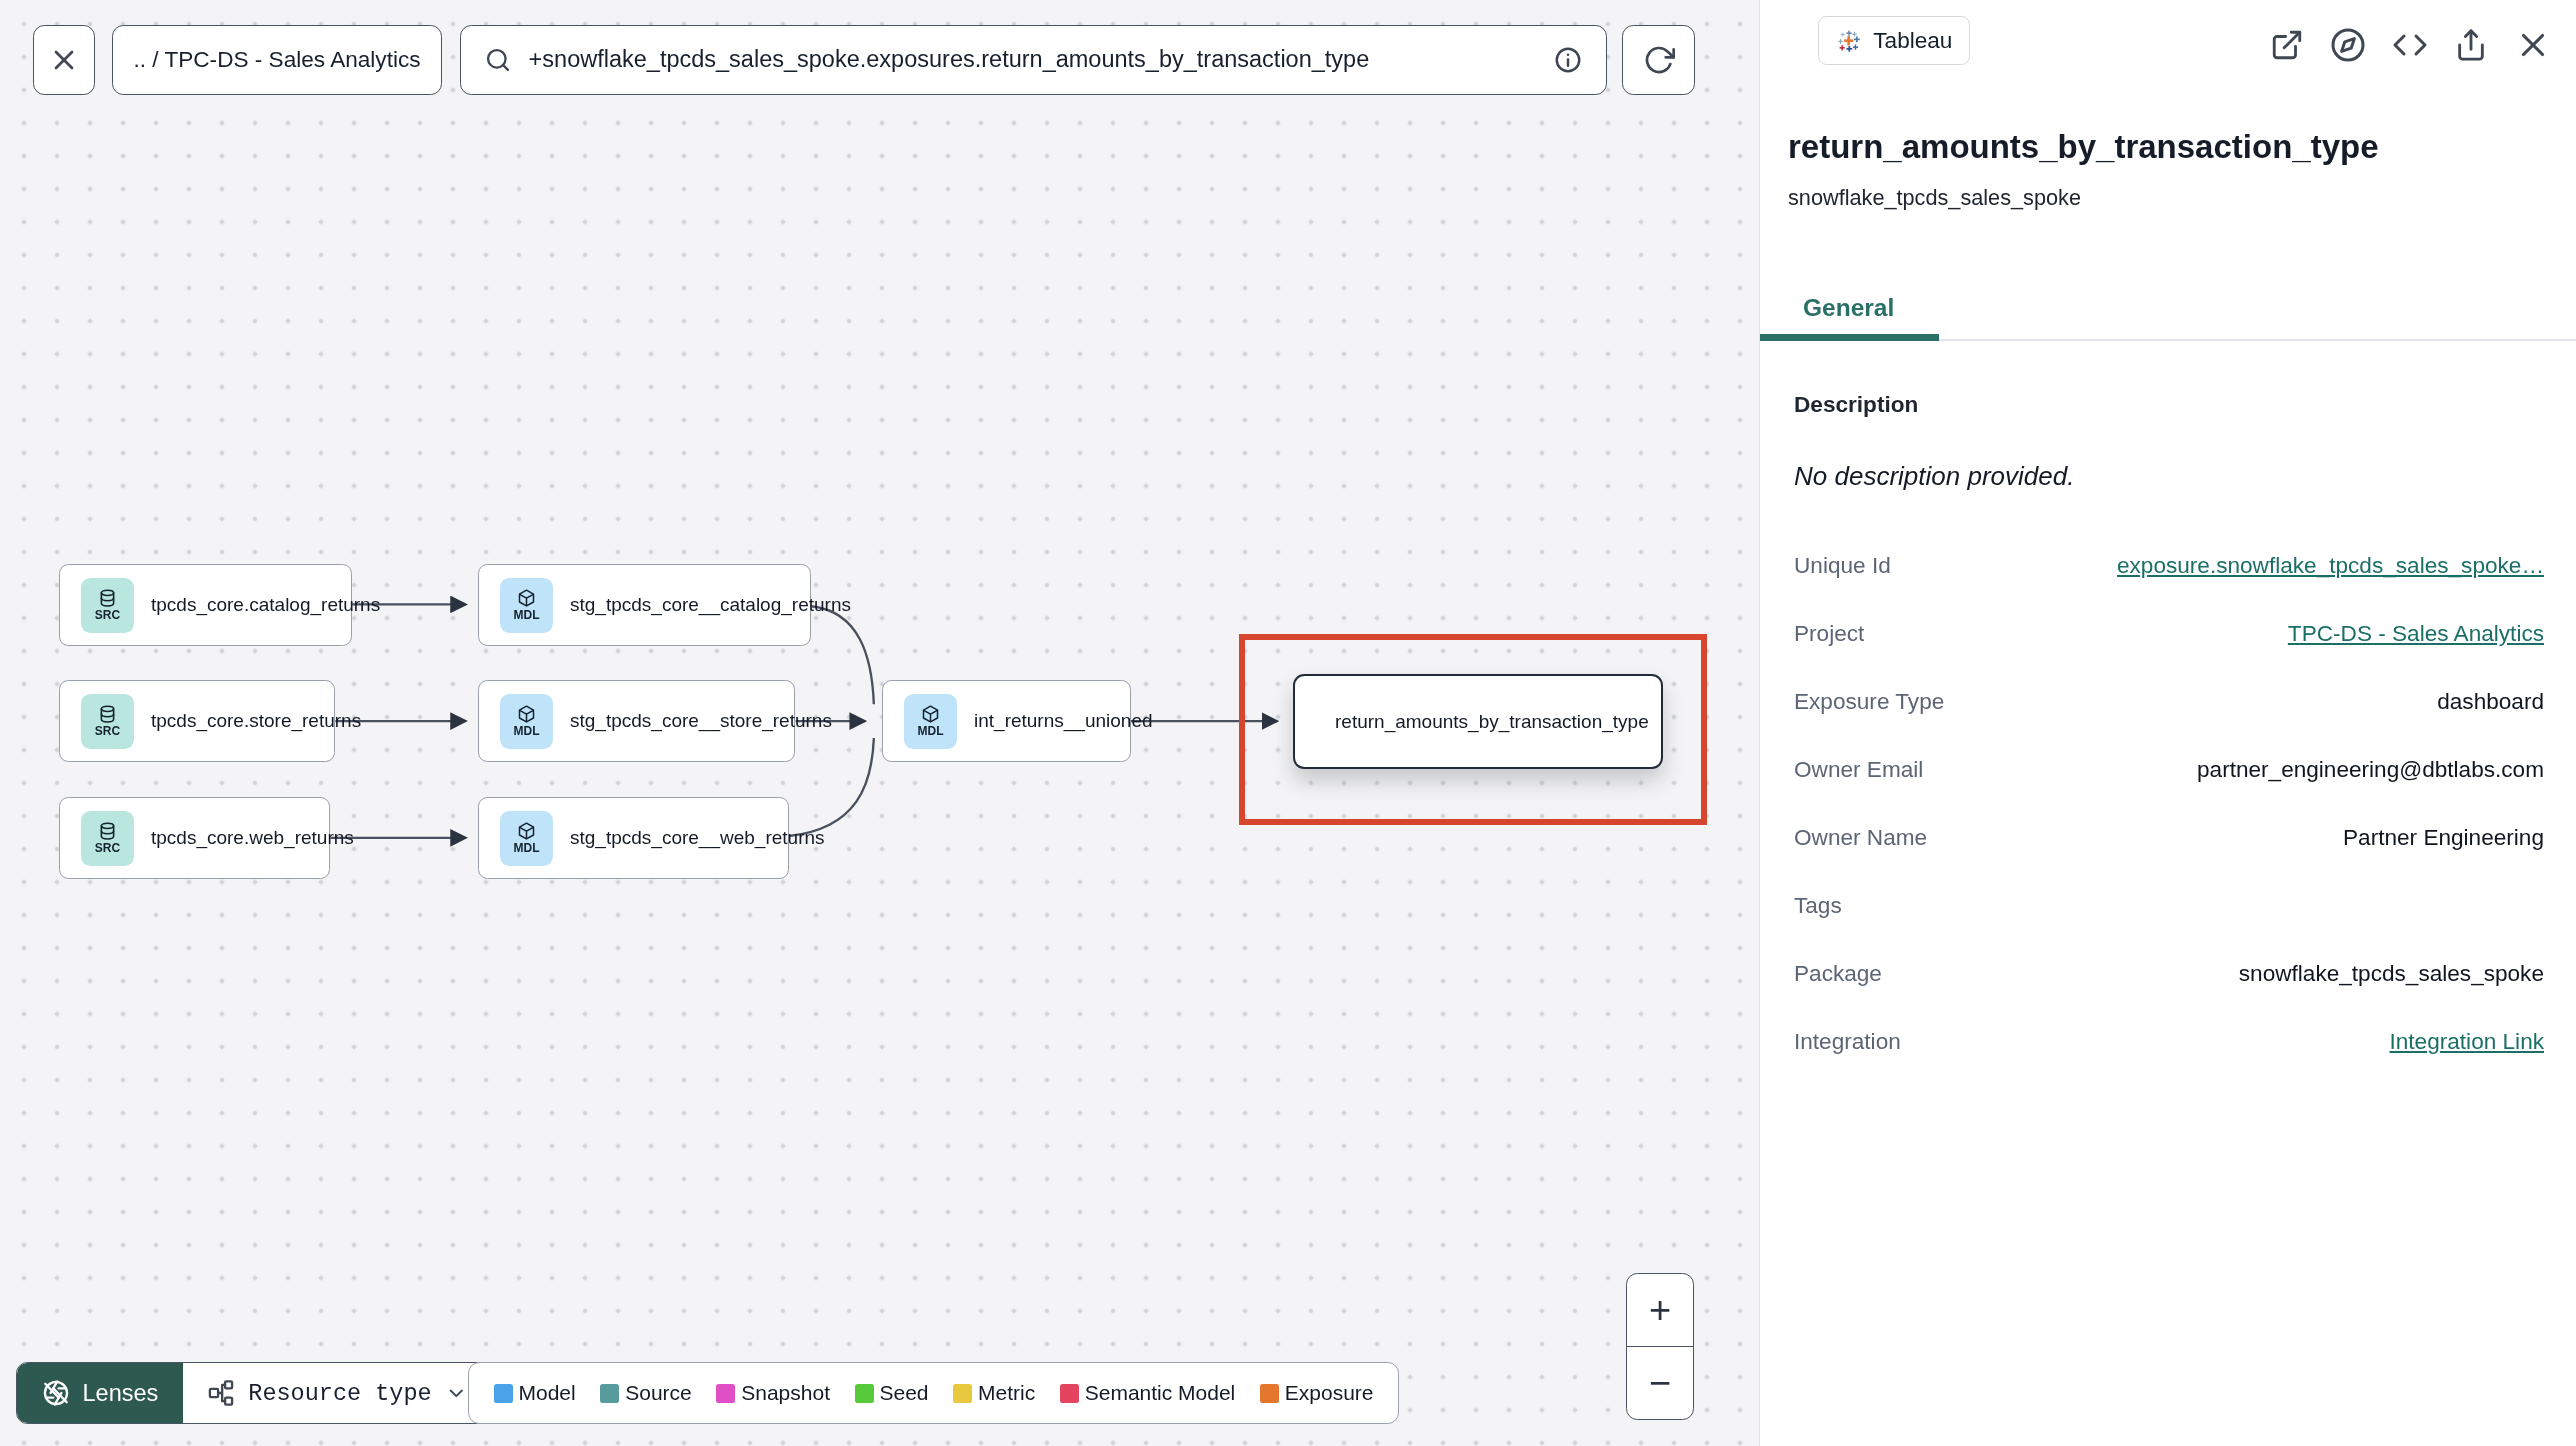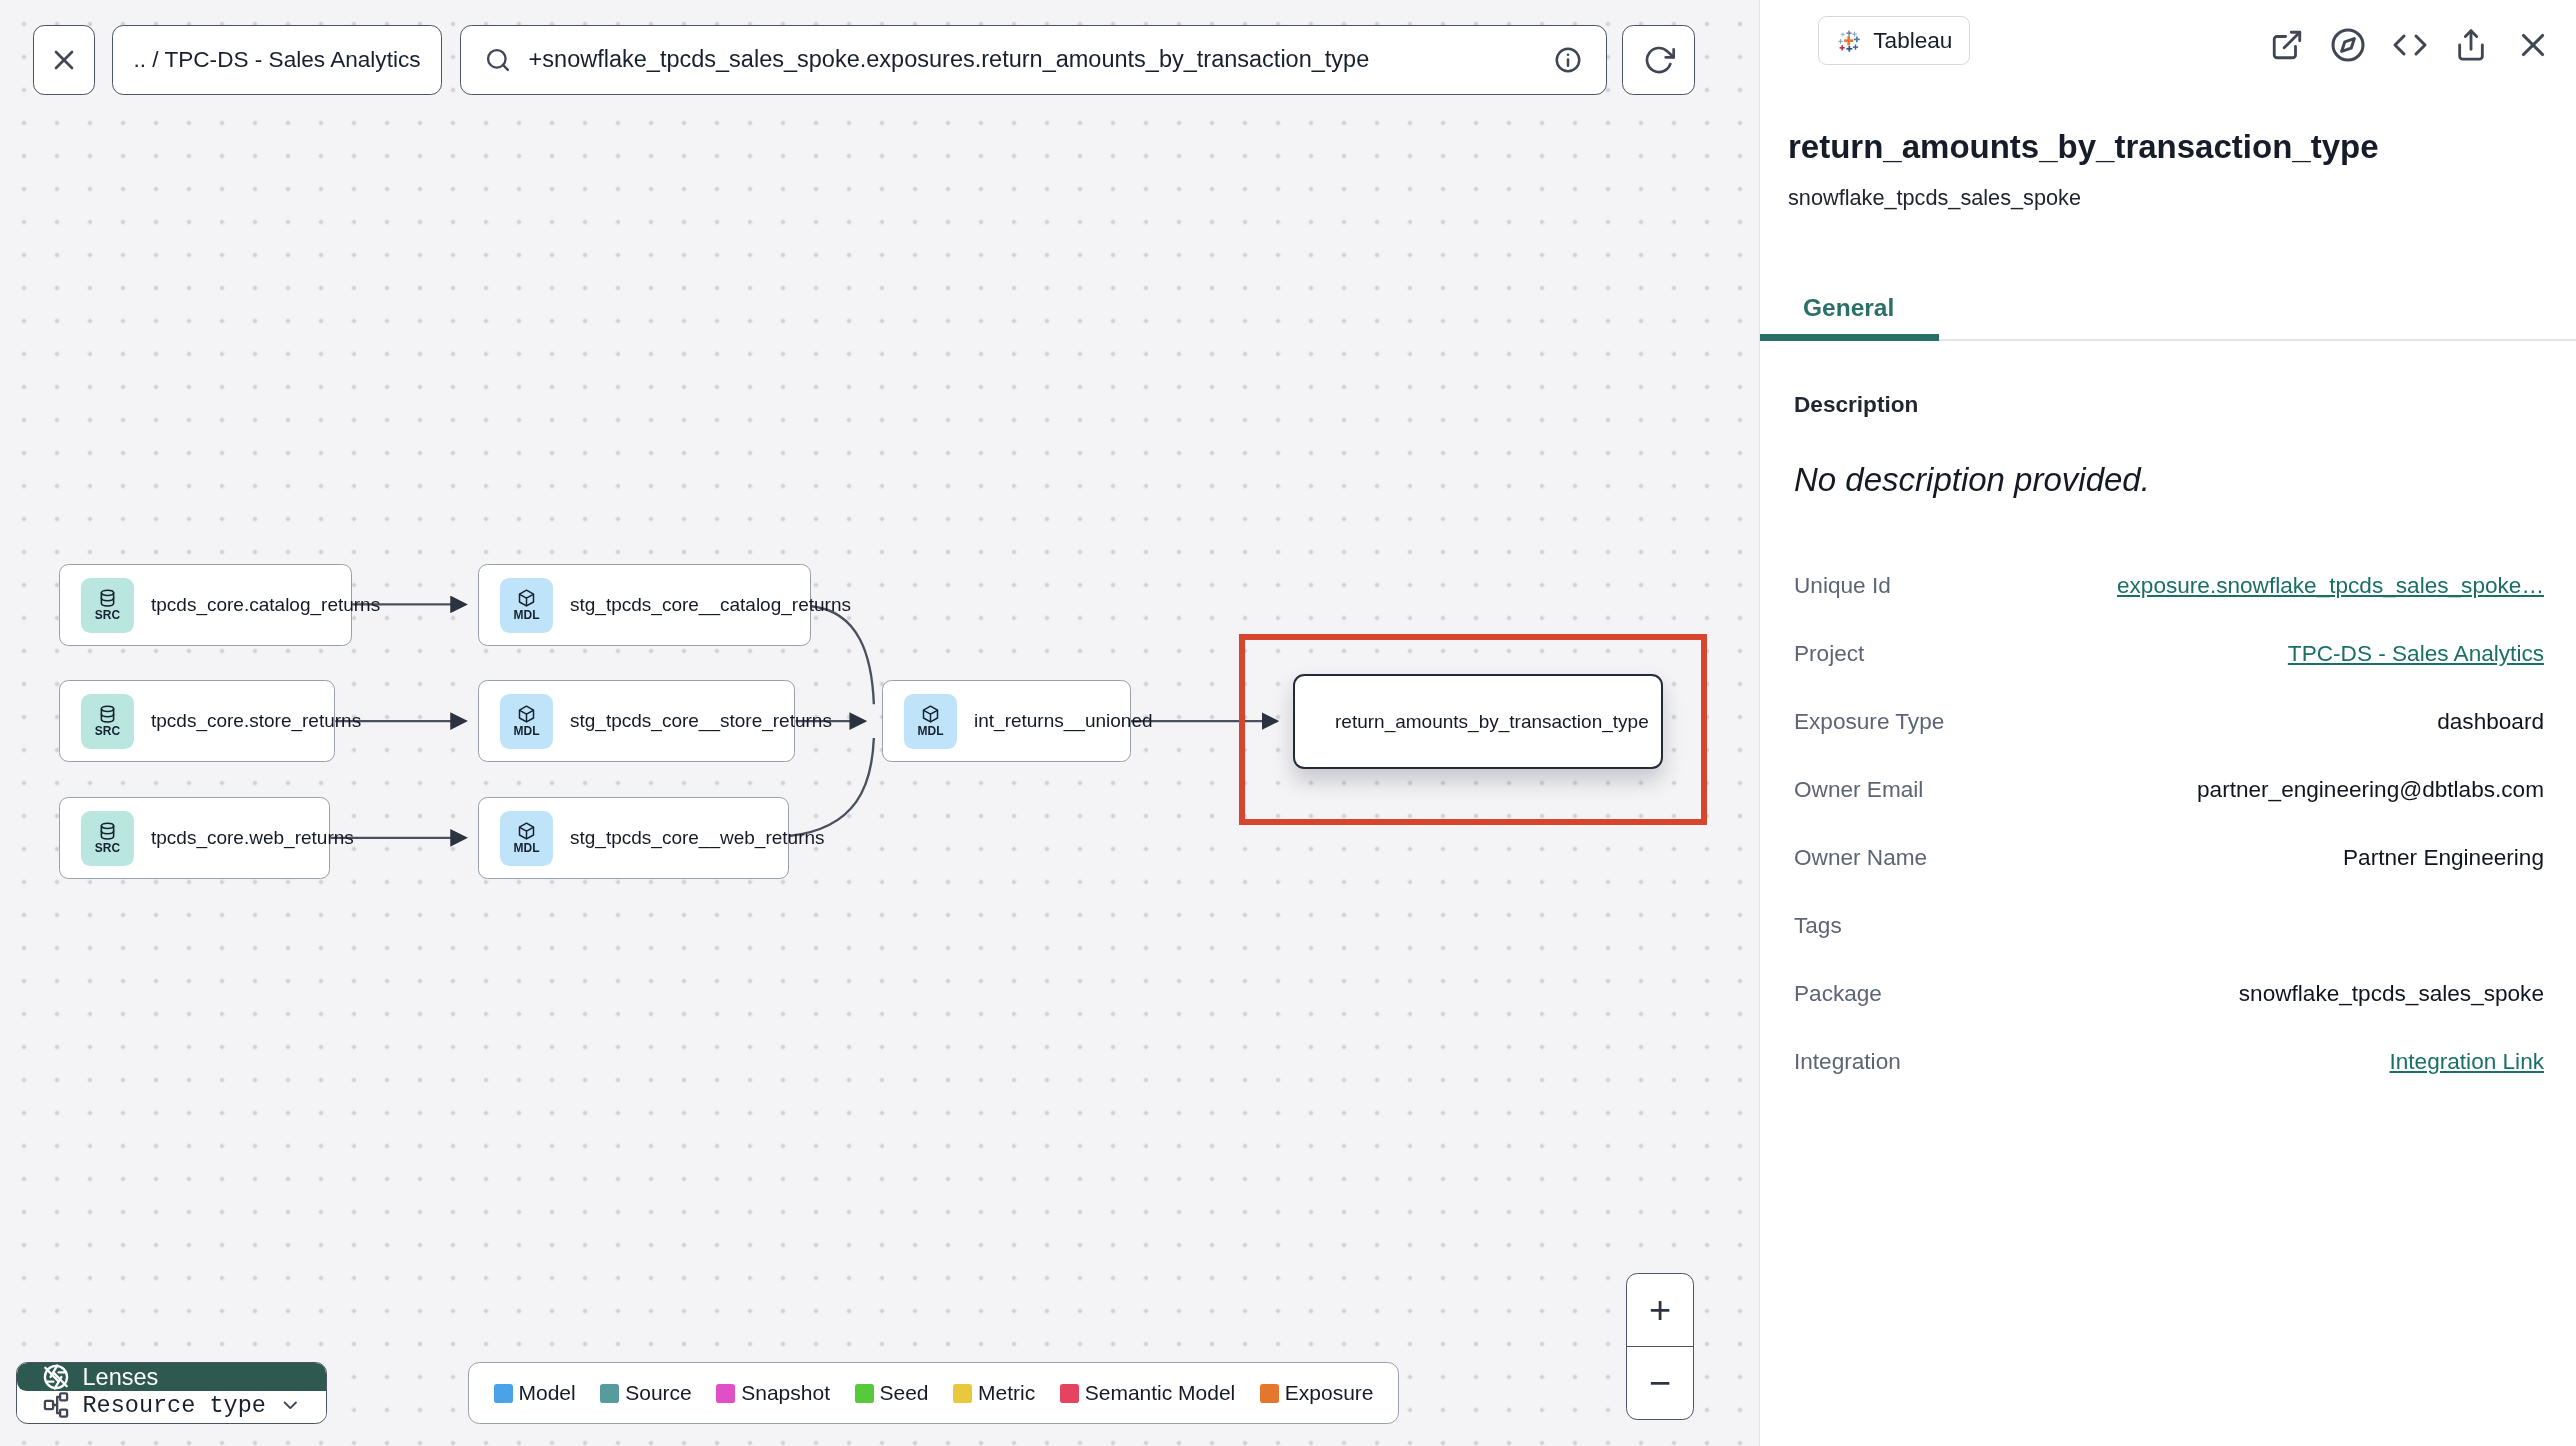--- a/index.html
+++ b/index.html
@@ -45,21 +45,21 @@
   }
   .highlight-box {
     position:absolute; left:1239px; top:634px; width:468px; height:191px;
     border:6.6px solid #d6452e; z-index:2;
   }
   #edges { position:absolute; left:0; top:0; z-index:1; }
 
   
   .filter-bar {
     position:absolute; left:16px; top:1362px; height:62px; z-index:4;
-    display:flex; border:1.9px solid #4a5362; border-radius:11.3px; overflow:hidden; background:#fff;flex-direction:column;
+    display:flex; border:1.9px solid #4a5362; border-radius:11.3px; overflow:hidden; background:#fff;
   }
   .lenses-btn {
     background:#2d5950; color:#fff; display:flex; align-items:center; gap:13px;
     padding:0 24.5px; font-size:23.5px; border-radius:9.4px 0 0 9.4px;
   }
   .resource-btn { display:flex; align-items:center; gap:13px; padding:0 24.5px; font-size:23.5px; color:#18202e; background:#fff;font-family:Liberation Mono, monospace; }
   .legend-bar {
     position:absolute; left:468px; top:1362px; height:62px; z-index:4;
     display:flex; align-items:center; gap:24.5px; padding:0 24.5px;
     background:#fff; border:1.9px solid #9aa1ad; border-radius:11.3px;
@@ -88,21 +88,21 @@
   .panel-actions { position:absolute; right:24.5px; top:26px; display:flex; gap:26px; align-items:center; }
   .panel-actions svg { stroke:#3f4753; stroke-width:2; fill:none; stroke-linecap:round; stroke-linejoin:round; cursor:pointer; }
   .panel-title { position:absolute; left:28px; top:128px; font-size:33px; font-weight:700; color:#161c28; }
   .panel-subtitle { position:absolute; left:28px; top:185px; font-size:21.7px; color:#20262f; }
   .tab { position:absolute; left:43px; top:294px; font-size:24.5px; font-weight:700; color:#2a6f68; }
   .tab-line-gray { position:absolute; left:0; top:339px; width:817px; height:1.9px; background:#e4e5ea; }
   .tab-line-teal { position:absolute; left:0; top:334px; width:179px; height:6.6px; background:#2a6f68; }
 
   .detail { position:absolute; left:34px; right:32px; top:392px; }
   .desc-header { font-size:22.6px; font-weight:700; color:#1f2531; margin-bottom:43px; }
-  .desc-empty { font-size:33px; font-style:italic; color:#141a24; margin-bottom:53px; }
+  .desc-empty { font-size:26px; font-style:italic; color:#141a24; margin-bottom:40px; }
   .field-row { display:flex; justify-content:space-between; align-items:center; height:68px; }
   .field-label { font-size:22.6px; color:#5c6574; white-space:nowrap; }
   .field-value { font-size:22.6px; color:#10161f; white-space:nowrap; }
   a.link { color:#1a6f66; text-decoration:underline; cursor:pointer; }
   .truncate { max-width:471px; overflow:hidden; text-overflow:ellipsis; }
 </style>
 </head>
 <body>
 
 <div class="canvas">

